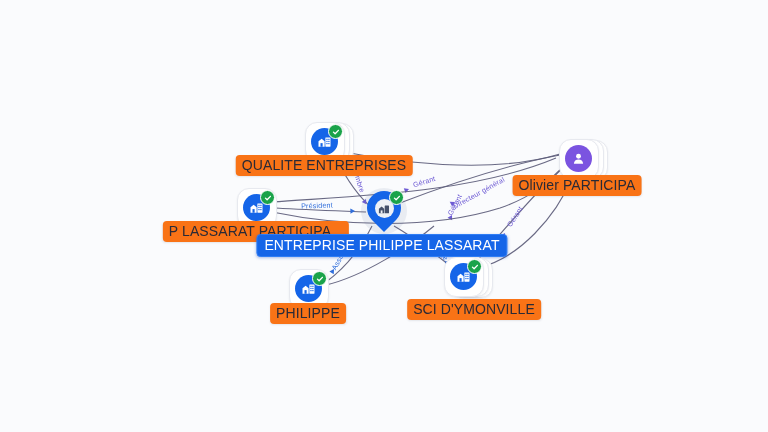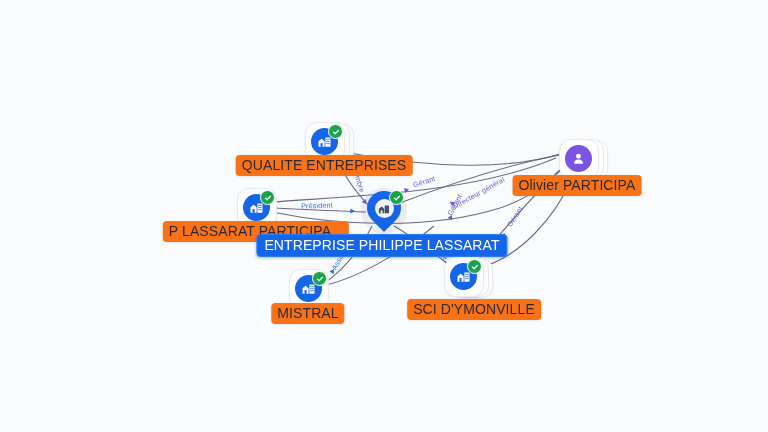--- a/index.html
+++ b/index.html
@@ -362,21 +362,21 @@
               <rect x="5.6" y="14.6" width="3.4" height="5.8" fill="#1565e8"></rect>
             </svg>
           </div>
           <span class="badge-check">
             <svg width="8" height="8" viewBox="0 0 12 12">
               <path d="M2.2 6.2 L4.7 8.7 L9.6 3.5" stroke="#ffffff" stroke-width="2" fill="none" stroke-linecap="round" stroke-linejoin="round"></path>
             </svg>
           </span>
         </div>
       </div>
-      <div class="node-label" style="left: 308px; top: 303px;">MISTRAL</div>
+      <div class="node-label" style="left: 308px; top: 303px;">PHILIPPE</div>
       <div class="node" style="left: 463px; top: 276px;">
         <div class="node-art">
           <div class="card-stack">
             <i class="c3"></i>
             <i class="c2"></i>
             <i class="c1"></i>
           </div>
           <div class="disc">
             <svg width="15" height="15" viewBox="0 0 24 24">
               <path d="M2.4 20.4 L2.4 11.6 L7.4 7.6 L12.2 11.6 L12.2 20.4 Z" fill="#ffffff"></path>

